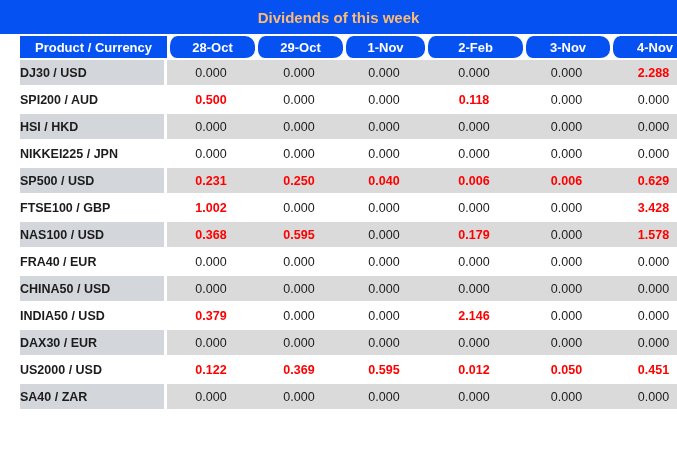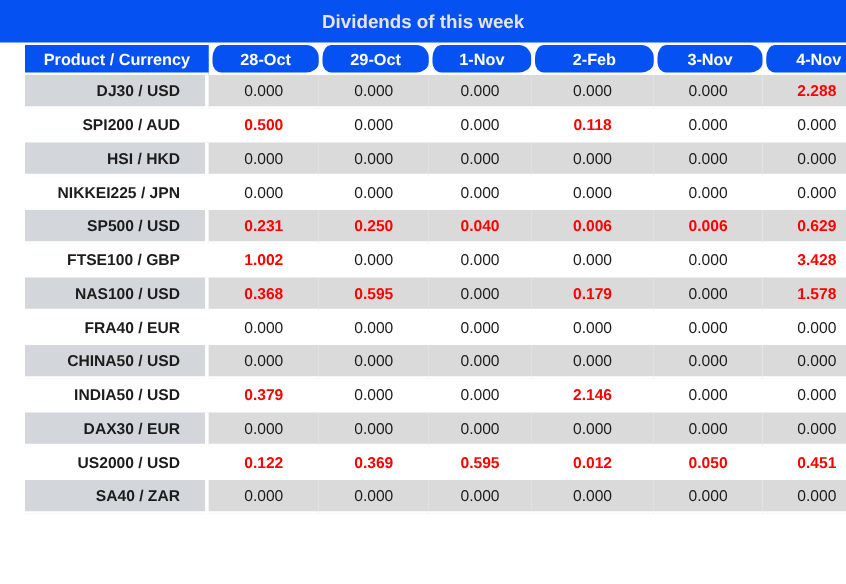--- a/index.html
+++ b/index.html
@@ -10,40 +10,40 @@
     --text-dark:#1c1c1c;
     --sep:#ffffff;
   }
   html,body{margin:0;padding:0;background:#ffffff;}
   .app{
     width:677px;height:467px;overflow:hidden;background:#ffffff;
     font-family:"Liberation Sans","DejaVu Sans",sans-serif;
     -webkit-font-smoothing:antialiased;
   }
   .title-bar{
-    height:34px;background:var(--blue);color:#e5e5e5;
+    height:34px;background:var(--blue);color:#fdba74;
     display:flex;align-items:center;justify-content:center;
     font-size:15px;font-weight:bold;
     border-bottom:2px solid var(--sep);
   }
   table.divtable{
     width:677px;border-collapse:separate;border-spacing:0;table-layout:fixed;padding-left:20px;
   }
   th{
     background:var(--blue);color:#ffffff;font-weight:bold;font-size:13px;
     height:22px;padding:0;text-align:center;vertical-align:middle;
     border-bottom:2px solid var(--sep);
   }
   th + th{border-left:3px solid var(--sep);border-radius:10px;}
   td{
     height:25px;padding:0;font-size:12.5px;vertical-align:middle;
     border-bottom:2px solid var(--sep);color:var(--text-dark);
   }
   td.prod{
-    text-align:right;padding-right:20px;font-weight:bold;
+    text-align:left;padding-right:20px;font-weight:bold;
     border-right:3px solid var(--sep);box-sizing:border-box;margin-top:44px;
   }
   td.val{text-align:center;}
   td.val.pos{color:var(--red);font-weight:bold;}
   tbody tr:nth-child(odd) td.val{background:var(--row-gray);}
   tbody tr:nth-child(odd) td.prod{background:var(--prod-gray);}
   tbody tr:nth-child(even) td{background:#ffffff;}
 </style>
 </head>
 <body>

